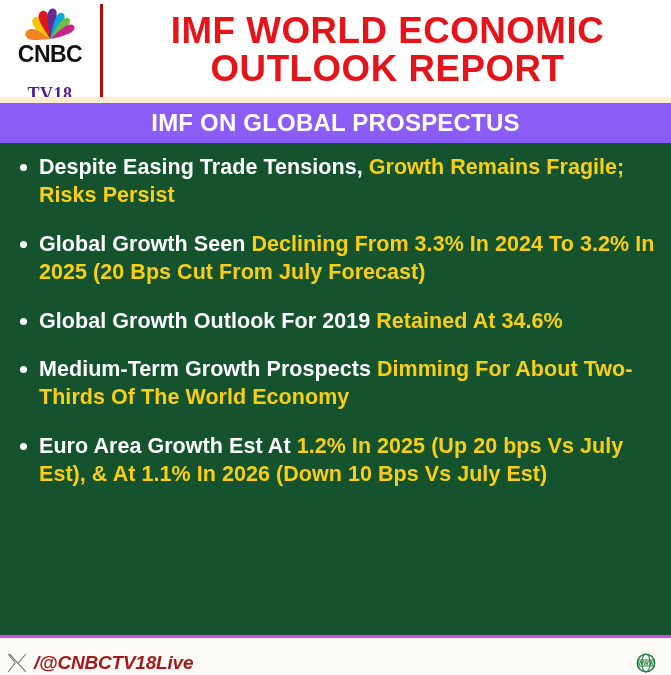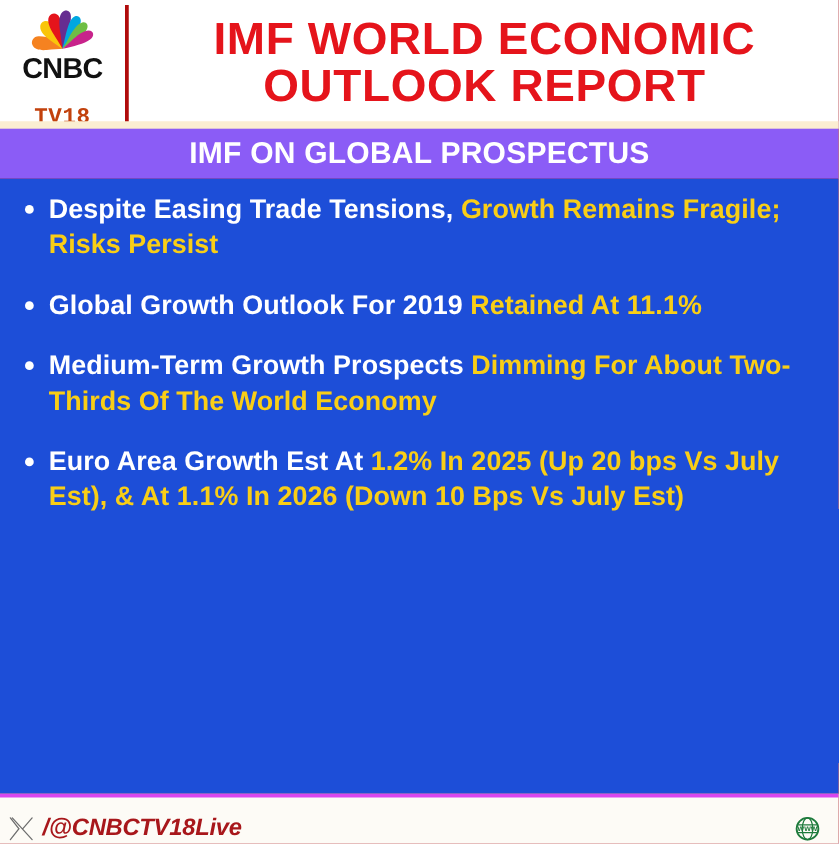--- a/index.html
+++ b/index.html
@@ -53,25 +53,25 @@
   .cnbc-word {
     font-family: "Liberation Sans", sans-serif;
     font-weight: bold;
     font-size: 23px;
     letter-spacing: -0.5px;
     color: #111111;
     line-height: 1;
     margin-top: 2px;
   }
   .tv18-word {
-    font-family: Liberation Mono, monospace;
+    font-family: Liberation Serif, serif;
     font-weight: bold;
     font-size: 18px;
     letter-spacing: 0.5px;
-    color: #c2410c;
+    color: #4c1d95;
     line-height: 1;
     margin-top: 19px;
   }
   .header-divider {
     width: 3px;
     background: #B00B0B;
     margin: 4px 0 4px 0;
   }
   .title-box {
     flex: 1;
@@ -110,21 +110,21 @@
     font-weight: bold;
     font-size: 24px;
     letter-spacing: 0.2px;
     text-align: center;
     text-transform: uppercase;
   }
 
   
   .body-area {
     position: relative;
-    background: #1d4ed8;
+    background: #14532d;
     padding: 10px 8px 0 14px;
     box-sizing: border-box;
     height: 492px;
     overflow: hidden;
   }
   .bullet-row {
     display: flex;
     align-items: flex-start;
     margin-bottom: 20px;
   }
@@ -228,24 +228,28 @@
     <div class="subtitle">IMF ON GLOBAL PROSPECTUS</div>
   </div>
 
   <div class="body-area">
 
     <div class="bullet-row">
       <span class="bullet-dot"></span>
       <div class="bullet-text"><span>Despite Easing Trade Tensions, </span><span class="hl">Growth Remains Fragile; Risks Persist</span></div>
     </div>
 
-
-    <div class="bullet-row">
-      <span class="bullet-dot"></span>
-      <div class="bullet-text"><span>Global Growth Outlook For 2019 </span><span class="hl">Retained At 11.1%</span></div>
+    <div class="bullet-row">
+      <span class="bullet-dot"></span>
+      <div class="bullet-text"><span>Global Growth Seen </span><span class="hl">Declining From 3.3% In 2024 To 3.2% In 2025 (20 Bps Cut From July Forecast)</span></div>
+    </div>
+
+    <div class="bullet-row">
+      <span class="bullet-dot"></span>
+      <div class="bullet-text"><span>Global Growth Outlook For 2019 </span><span class="hl">Retained At 34.6%</span></div>
     </div>
 
     <div class="bullet-row">
       <span class="bullet-dot"></span>
       <div class="bullet-text"><span>Medium-Term Growth Prospects </span><span class="hl">Dimming For About Two-Thirds Of The World Economy</span></div>
     </div>
 
 
     <div class="bullet-row">
       <span class="bullet-dot"></span>

